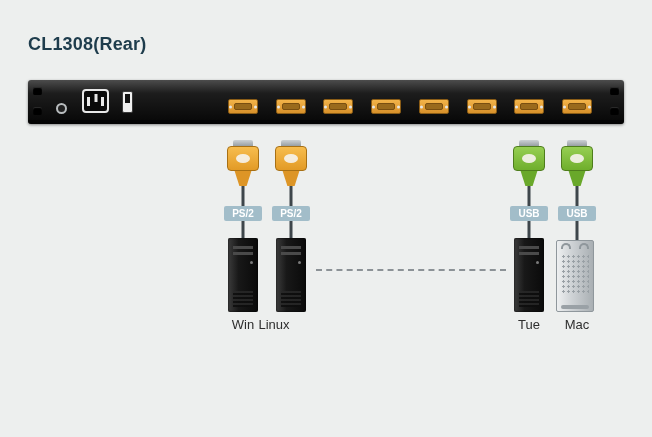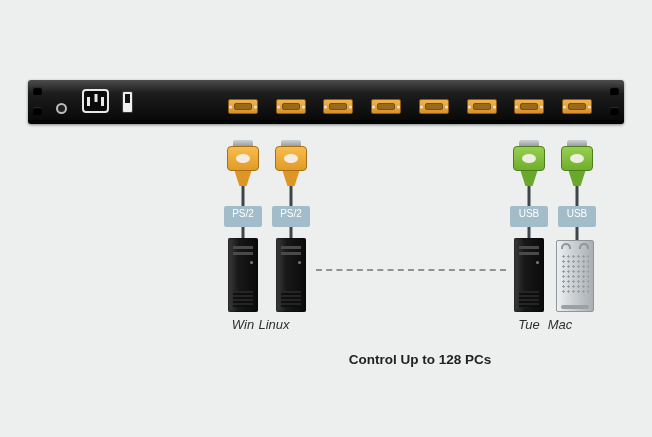--- a/index.html
+++ b/index.html
@@ -82,22 +82,22 @@
     width:20px; height:15px; clip-path:polygon(8% 0,92% 0,68% 100%,32% 100%);
   }
   .orange .c-neck { background:#dd9526; }
   .green  .c-neck { background:#69a82a; }
   .c-line {
     position:absolute; left:50%; transform:translateX(-50%); top:45px;
     width:3px; height:55px; background:#3e464b;
   }
   .c-badge {
     position:absolute; left:50%; transform:translateX(-50%); top:66px;
-    min-width:38px; height:21px; line-height:15px; padding:0 3px; box-sizing:border-box;
-    background:#a2bdc9; color:#fff; font-size:10px; font-weight:normal;
+    min-width:38px; height:15px; line-height:15px; padding:0 3px; box-sizing:border-box;
+    background:#a2bdc9; color:#fff; font-size:10px; font-weight:bold;
     text-align:center; border-radius:2px;
   }
 
   
   .tower {
     position:absolute; top:238px; width:30px; height:74px; border-radius:2px;
     background:linear-gradient(90deg,#3c3c3c 0%,#181818 35%,#0a0a0a 100%);
     box-shadow:inset 0 0 2px #000;
   }
   .tower .bay { position:absolute; left:5px; width:20px; height:3px; background:#4a4a4a; }
@@ -120,33 +120,34 @@
   .mac .grill {
     position:absolute; left:4px; top:13px; right:4px; height:40px;
     background-image:radial-gradient(circle,#99a0a5 1px,transparent 1.3px);
     background-size:5px 5px;
   }
   .mac .base { position:absolute; bottom:2px; left:4px; right:4px; height:4px;
     background:#9aa1a6; border-radius:2px; }
 
   .pc-label {
     position:absolute; top:317px; width:56px; text-align:center;
-    font-size:13px; color:#2e2e2e;font-style:italic;
+    font-size:13px; color:#2e2e2e;
   }
   .dash { position:absolute; left:316px; top:269px; width:190px; border-top:2px dashed #8c9296; }
   .caption {
     position:absolute; left:285px; top:352px; width:270px; text-align:center;
     font-size:13.5px; font-weight:bold; color:#222;
   }
 </style>
 </head>
 <body>
 
 <div class="stage">
 
+  <div class="title">CL1308(Rear)</div>
 
   <div class="kvm">
     <div class="ear-hole" style="left:5px; top:7px;"></div>
     <div class="ear-hole" style="left:5px; top:27px;"></div>
     <div class="ear-hole" style="right:5px; top:7px;"></div>
     <div class="ear-hole" style="right:5px; top:27px;"></div>
 
     <div class="ground"></div>
 
     <div class="inlet">
@@ -260,19 +261,18 @@
   <div class="mac">
     <div class="handle handle-l"></div>
     <div class="handle handle-r"></div>
     <div class="grill"></div>
     <div class="base"></div>
   </div>
 
   <div class="pc-label" style="left:215px;">Win</div>
   <div class="pc-label" style="left:246px;">Linux</div>
   <div class="pc-label" style="left:501px;">Tue</div>
-  <div class="pc-label" style="left:532px;">Mac</div>
+  <div class="pc-label" style="left:549px;">Mac</div>
 
   <div class="dash"></div>
 
-  <div class="caption">Control Up to 128 PCs</div>
 
 </div>
 
 </body></html>

